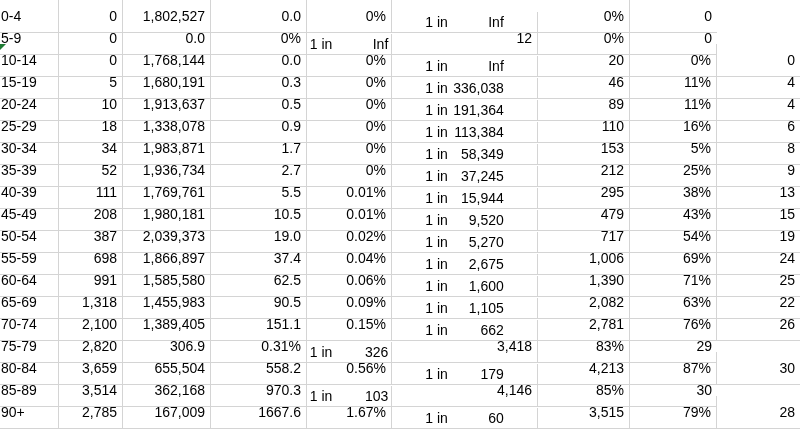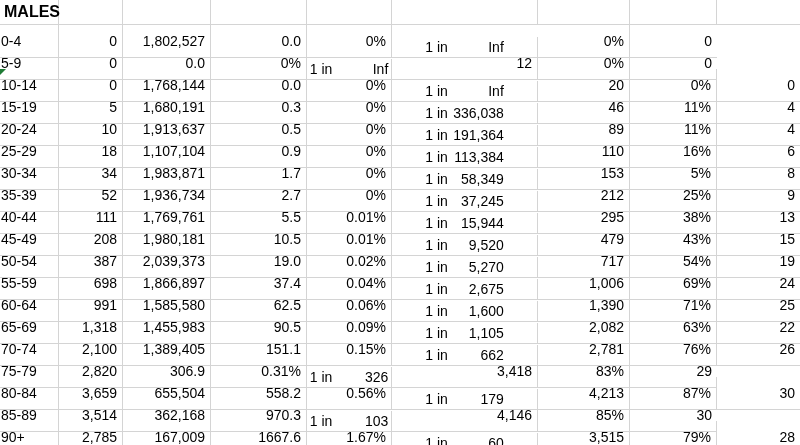--- a/index.html
+++ b/index.html
@@ -68,31 +68,20 @@
     height: 0;
     border-top: 6px solid var(--flag, #1e7b34);
     border-right: 6px solid transparent;
   }
   .flag.show { display: block; }
 </style>
 </head>
 <body>
 
 <div class="sheet">
-  <div class="row header-row">
-    <div class="cell title-cell">MALES</div>
-    <div class="cell"></div>
-    <div class="cell"></div>
-    <div class="cell"></div>
-    <div class="cell"></div>
-    <div class="cell"></div>
-    <div class="cell"></div>
-    <div class="cell"></div>
-    <div class="cell last"></div>
-  </div>
   <div>
   <div class="row">
     <div class="cell age">
 
       <span>0-4</span>
     </div>
     <div class="cell num">0</div>
     <div class="cell num">1,802,527</div>
     <div class="cell num">0.0</div>
     <div class="cell num">0%</div>
@@ -174,21 +163,21 @@
     <div class="cell num">11%</div>
     <div class="cell num last">4</div>
   </div>
 
   <div class="row">
     <div class="cell age">
 
       <span>25-29</span>
     </div>
     <div class="cell num">18</div>
-    <div class="cell num">1,107,104</div>
+    <div class="cell num">1,338,078</div>
     <div class="cell num">0.9</div>
     <div class="cell num">0%</div>
     <div class="cell ratio">
       <span>1 in</span>
       <span class="rv">113,384</span>
     </div>
     <div class="cell num">110</div>
     <div class="cell num">16%</div>
     <div class="cell num last">6</div>
   </div>
@@ -225,21 +214,21 @@
       <span class="rv">37,245</span>
     </div>
     <div class="cell num">212</div>
     <div class="cell num">25%</div>
     <div class="cell num last">9</div>
   </div>
 
   <div class="row">
     <div class="cell age">
 
-      <span>40-44</span>
+      <span>40-39</span>
     </div>
     <div class="cell num">111</div>
     <div class="cell num">1,769,761</div>
     <div class="cell num">5.5</div>
     <div class="cell num">0.01%</div>
     <div class="cell ratio">
       <span>1 in</span>
       <span class="rv">15,944</span>
     </div>
     <div class="cell num">295</div>

